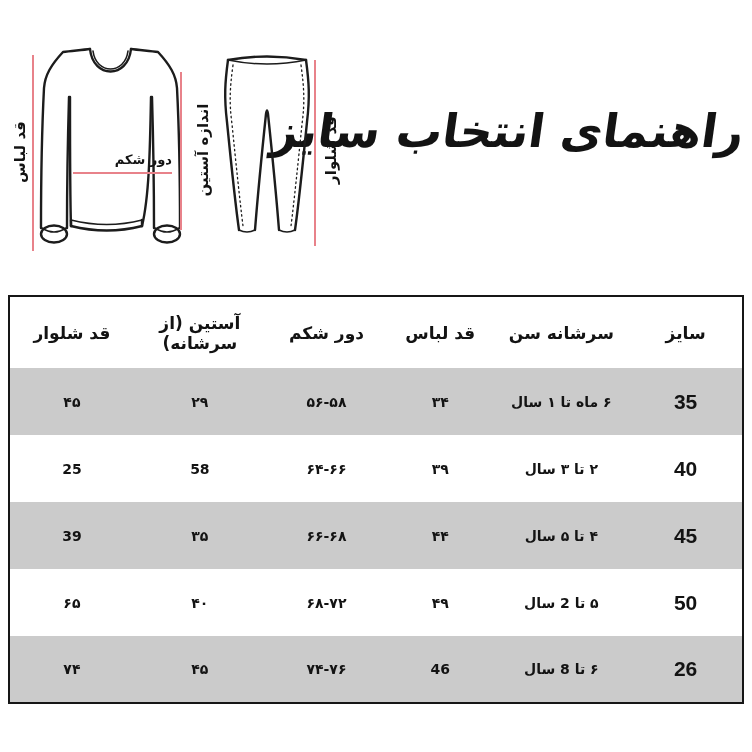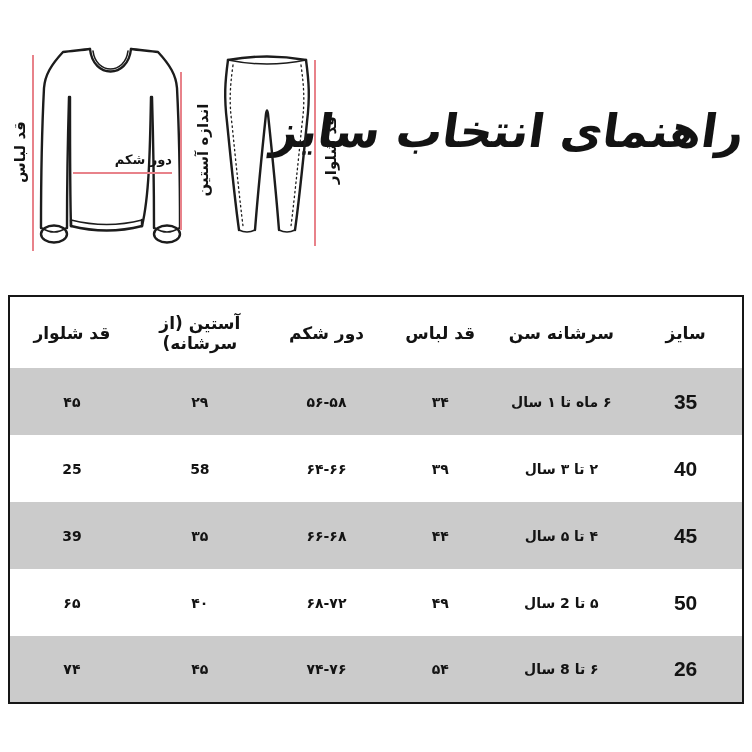--- a/index.html
+++ b/index.html
@@ -167,19 +167,19 @@
         <td dir="ltr" class="latin">50</td>
         <td>۵ تا 2 سال</td>
         <td dir="ltr">۴۹</td>
         <td dir="ltr">۶۸-۷۲</td>
         <td dir="ltr">۴۰</td>
         <td dir="ltr">۶۵</td>
       </tr>
       <tr>
         <td dir="ltr" class="latin">26</td>
         <td>۶ تا 8 سال</td>
-        <td dir="ltr">۵۴</td>
+        <td dir="ltr">46</td>
         <td dir="ltr">۷۴-۷۶</td>
         <td dir="ltr">۴۵</td>
         <td dir="ltr">۷۴</td>
       </tr>
     </tbody>
 </table>
 
 </body></html>

